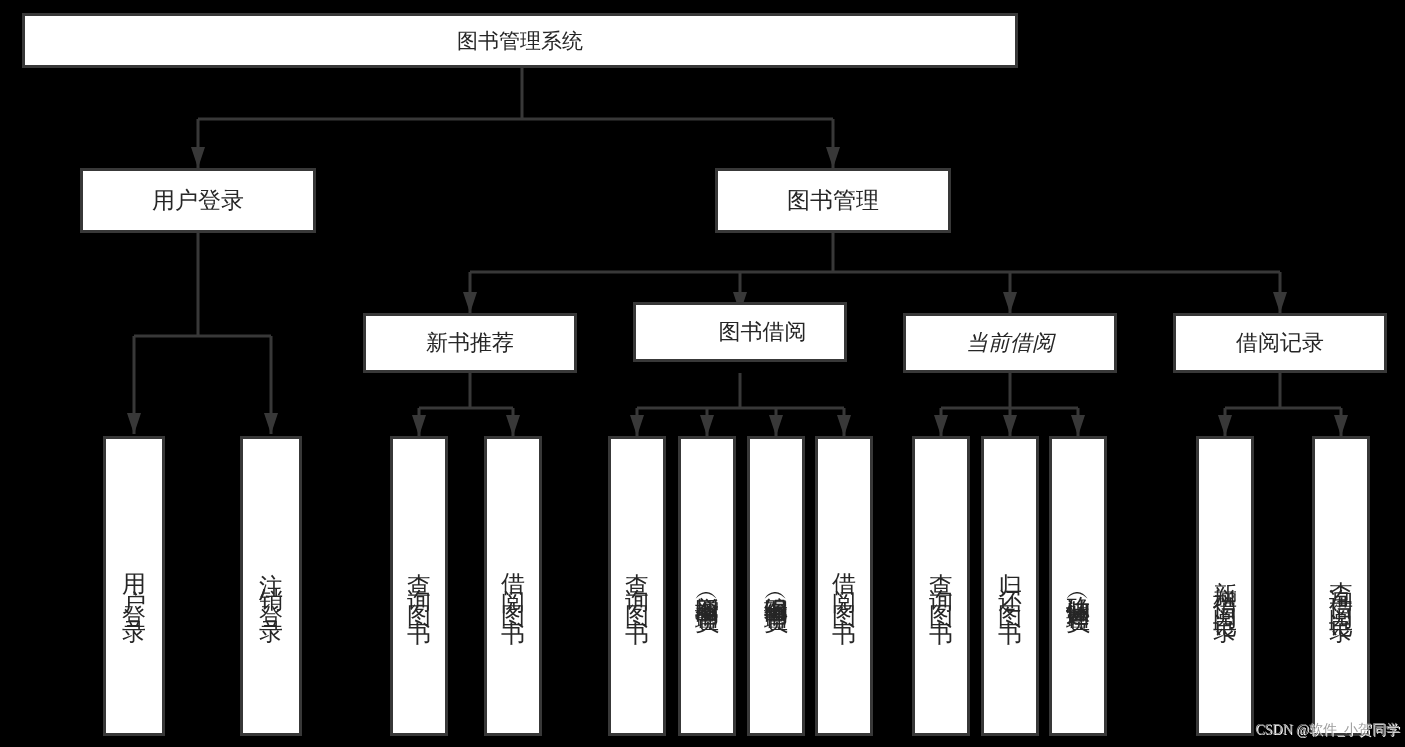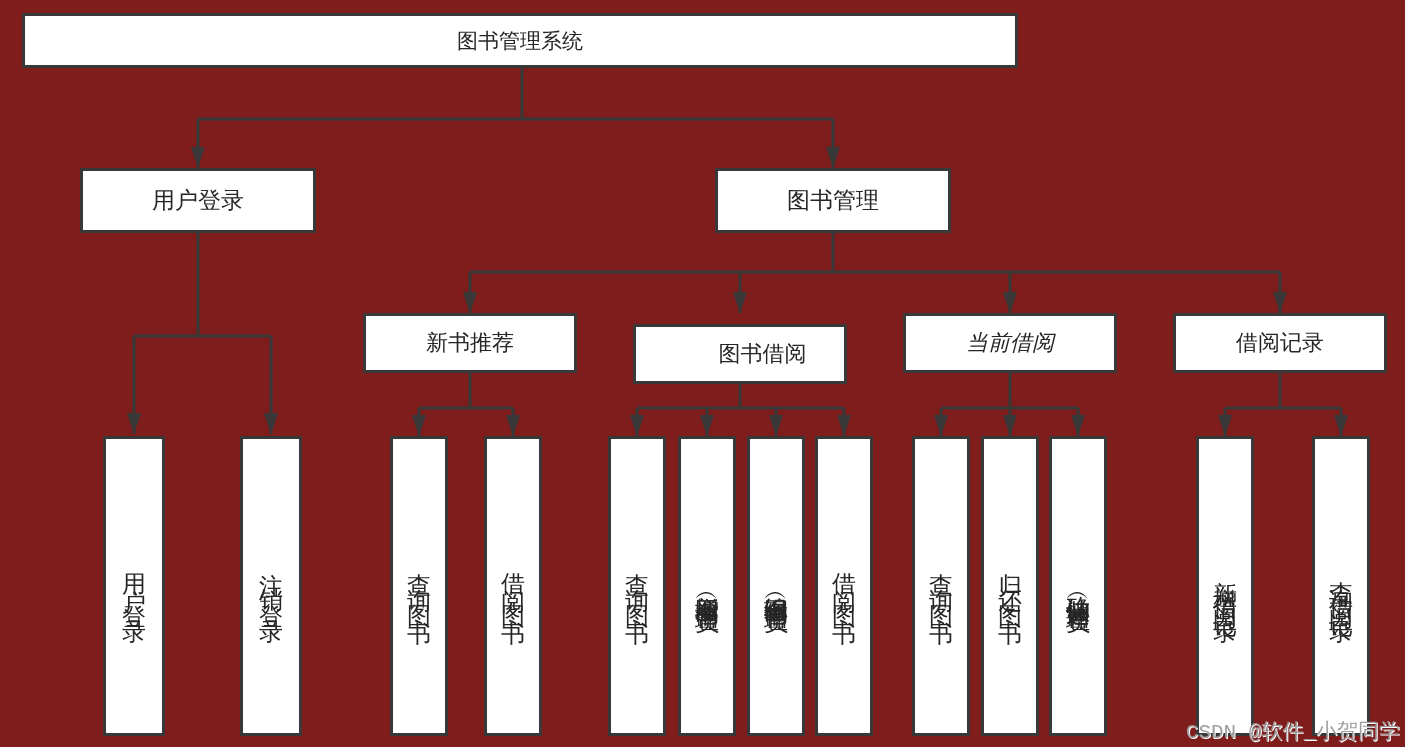--- a/index.html
+++ b/index.html
@@ -1,42 +1,42 @@
 <!DOCTYPE html>
 <html><head>
 <meta charset="utf-8">
 <title>图书管理系统</title>
 <style>
   html,body{margin:0;padding:0;background:#ffffff;}
   #stage{
-    position:relative;width:1405px;height:747px;background:#7f1d1d;
+    position:relative;width:1405px;height:747px;background:#000000;
     font-family:"Liberation Sans",sans-serif;overflow:hidden;
   }
   #wires{position:absolute;left:0;top:0;width:1405px;height:747px;}
   .node{
     position:absolute;box-sizing:border-box;background:#ffffff;
     border:3px solid #383838;color:#262626;
     display:flex;align-items:center;justify-content:center;
     line-height:1;white-space:nowrap;
   }
   .h-node{font-size:22px;}
   .root-node{font-size:21px;}
   .l2-node{font-size:23px;}
   .leaf{
     writing-mode:vertical-rl;text-orientation:mixed;
     font-size:24px;
   }
   .ls-lg{letter-spacing:16px;}
   .ls-md{letter-spacing:8px;}
   .ls-sm{letter-spacing:2px;}
   .watermark{
-    position:absolute;right:5px;bottom:2px;
-    font-size:21px;color:#9e9e9e;
+    position:absolute;right:5px;bottom:8px;
+    font-size:14px;color:#9e9e9e;
     text-shadow:1px 1px 0 #ffffff;
-    font-family:Liberation Mono, monospace;
+    font-family:Liberation Serif, serif;
   }
 </style>
 </head>
 <body>
 
 <div id="stage">
 
   <svg id="wires" viewBox="0 0 1405 747" xmlns="http://www.w3.org/2000/svg">
     <defs>
       <marker id="arw" markerUnits="userSpaceOnUse" markerWidth="22" markerHeight="16" refX="21" refY="7" orient="auto">
@@ -74,21 +74,21 @@
       <path d="M1341 408 V436" marker-end="url(#arw)"></path>
     </g>
   </svg>
 
   <div class="node root-node" style="left:22px;top:13px;width:996px;height:55px;">图书管理系统</div>
 
   <div class="node l2-node" style="left:80px;top:168px;width:236px;height:65px;">用户登录</div>
   <div class="node l2-node" style="left:715px;top:168px;width:236px;height:65px;">图书管理</div>
 
   <div class="node h-node" style="left:363px;top:313px;width:214px;height:60px;">新书推荐</div>
-  <div class="node h-node" style="left:633px;top:324px;width:214px;height:60px;padding-left:45px;">图书借阅</div>
+  <div class="node h-node" style="left:633px;top:302px;width:214px;height:60px;padding-left:45px;">图书借阅</div>
   <div class="node h-node" style="left:903px;top:313px;width:214px;height:60px;font-style:italic;">当前借阅</div>
   <div class="node h-node" style="left:1173px;top:313px;width:214px;height:60px;">借阅记录</div>
 
   <div class="node leaf ls-lg" style="left:103px;top:436px;width:62px;height:300px;">用户登录</div>
   <div class="node leaf ls-lg" style="left:240px;top:436px;width:62px;height:300px;">注销登录</div>
 
   <div class="node leaf ls-lg" style="left:390px;top:436px;width:58px;height:300px;">查询图书</div>
   <div class="node leaf ls-lg" style="left:484px;top:436px;width:58px;height:300px;">借阅图书</div>
 
   <div class="node leaf ls-lg" style="left:608px;top:436px;width:58px;height:300px;">查询图书</div>

